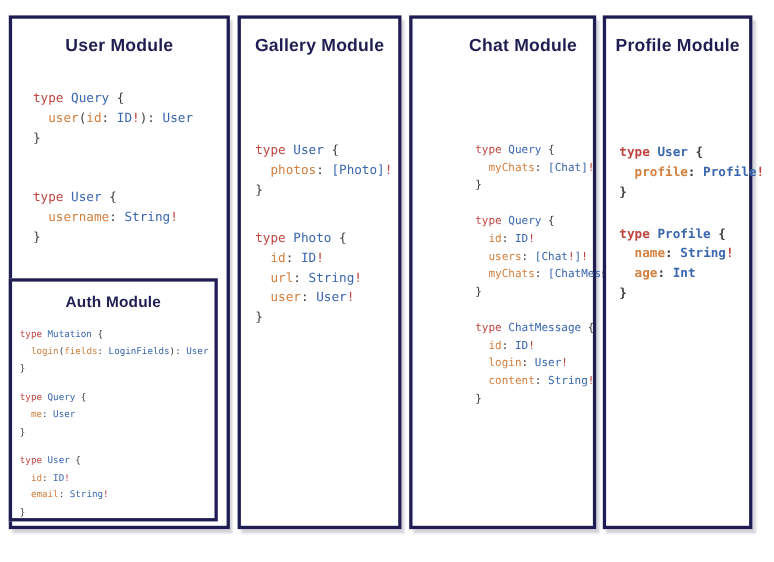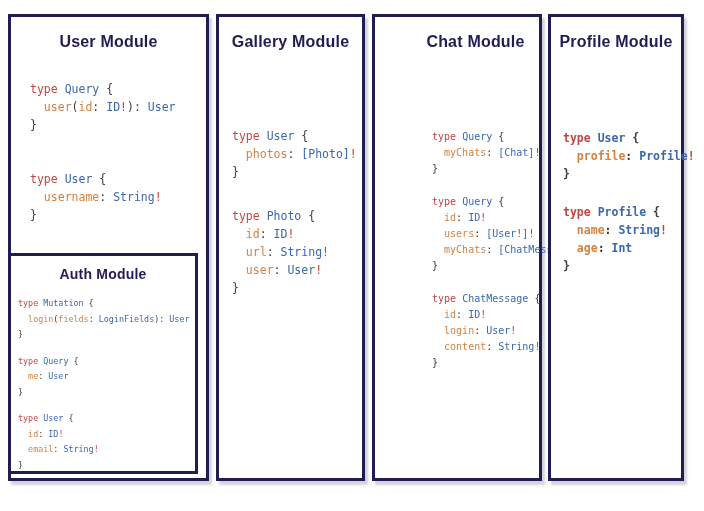--- a/index.html
+++ b/index.html
@@ -89,21 +89,21 @@
 <span class="tok-p">}</span></pre></div>
     </div>
   </div>
 
   <div class="panel panel-chat">
     <div class="panel-title">Chat Module</div>
     <div class="code-area"><pre><span class="tok-k">type</span><span class="tok-p"> </span><span class="tok-t">Query</span><span class="tok-p"> {</span>
 <span class="tok-p">  </span><span class="tok-f">myChats</span><span class="tok-p">:</span><span class="tok-p"> </span><span class="tok-t">[Chat]</span><span class="tok-b">!</span>
 <span class="tok-p">}</span></pre><pre><span class="tok-k">type</span><span class="tok-p"> </span><span class="tok-t">Query</span><span class="tok-p"> {</span>
 <span class="tok-p">  </span><span class="tok-f">id</span><span class="tok-p">:</span><span class="tok-p"> </span><span class="tok-t">ID</span><span class="tok-b">!</span>
-<span class="tok-p">  </span><span class="tok-f">users</span><span class="tok-p">:</span><span class="tok-p"> </span><span class="tok-t">[User</span><span class="tok-b">!</span><span class="tok-t">]</span><span class="tok-b">!</span>
+<span class="tok-p">  </span><span class="tok-f">users</span><span class="tok-p">:</span><span class="tok-p"> </span><span class="tok-t">[Chat</span><span class="tok-b">!</span><span class="tok-t">]</span><span class="tok-b">!</span>
 <span class="tok-p">  </span><span class="tok-f">myChats</span><span class="tok-p">:</span><span class="tok-p"> </span><span class="tok-t">[ChatMessage]</span><span class="tok-b">!</span>
 <span class="tok-p">}</span></pre><pre><span class="tok-k">type</span><span class="tok-p"> </span><span class="tok-t">ChatMessage</span><span class="tok-p"> {</span>
 <span class="tok-p">  </span><span class="tok-f">id</span><span class="tok-p">:</span><span class="tok-p"> </span><span class="tok-t">ID</span><span class="tok-b">!</span>
 <span class="tok-p">  </span><span class="tok-f">login</span><span class="tok-p">:</span><span class="tok-p"> </span><span class="tok-t">User</span><span class="tok-b">!</span>
 <span class="tok-p">  </span><span class="tok-f">content</span><span class="tok-p">:</span><span class="tok-p"> </span><span class="tok-t">String</span><span class="tok-b">!</span>
 <span class="tok-p">}</span></pre></div>
   </div>
 
   <div class="panel panel-profile">
     <div class="panel-title">Profile Module</div>

